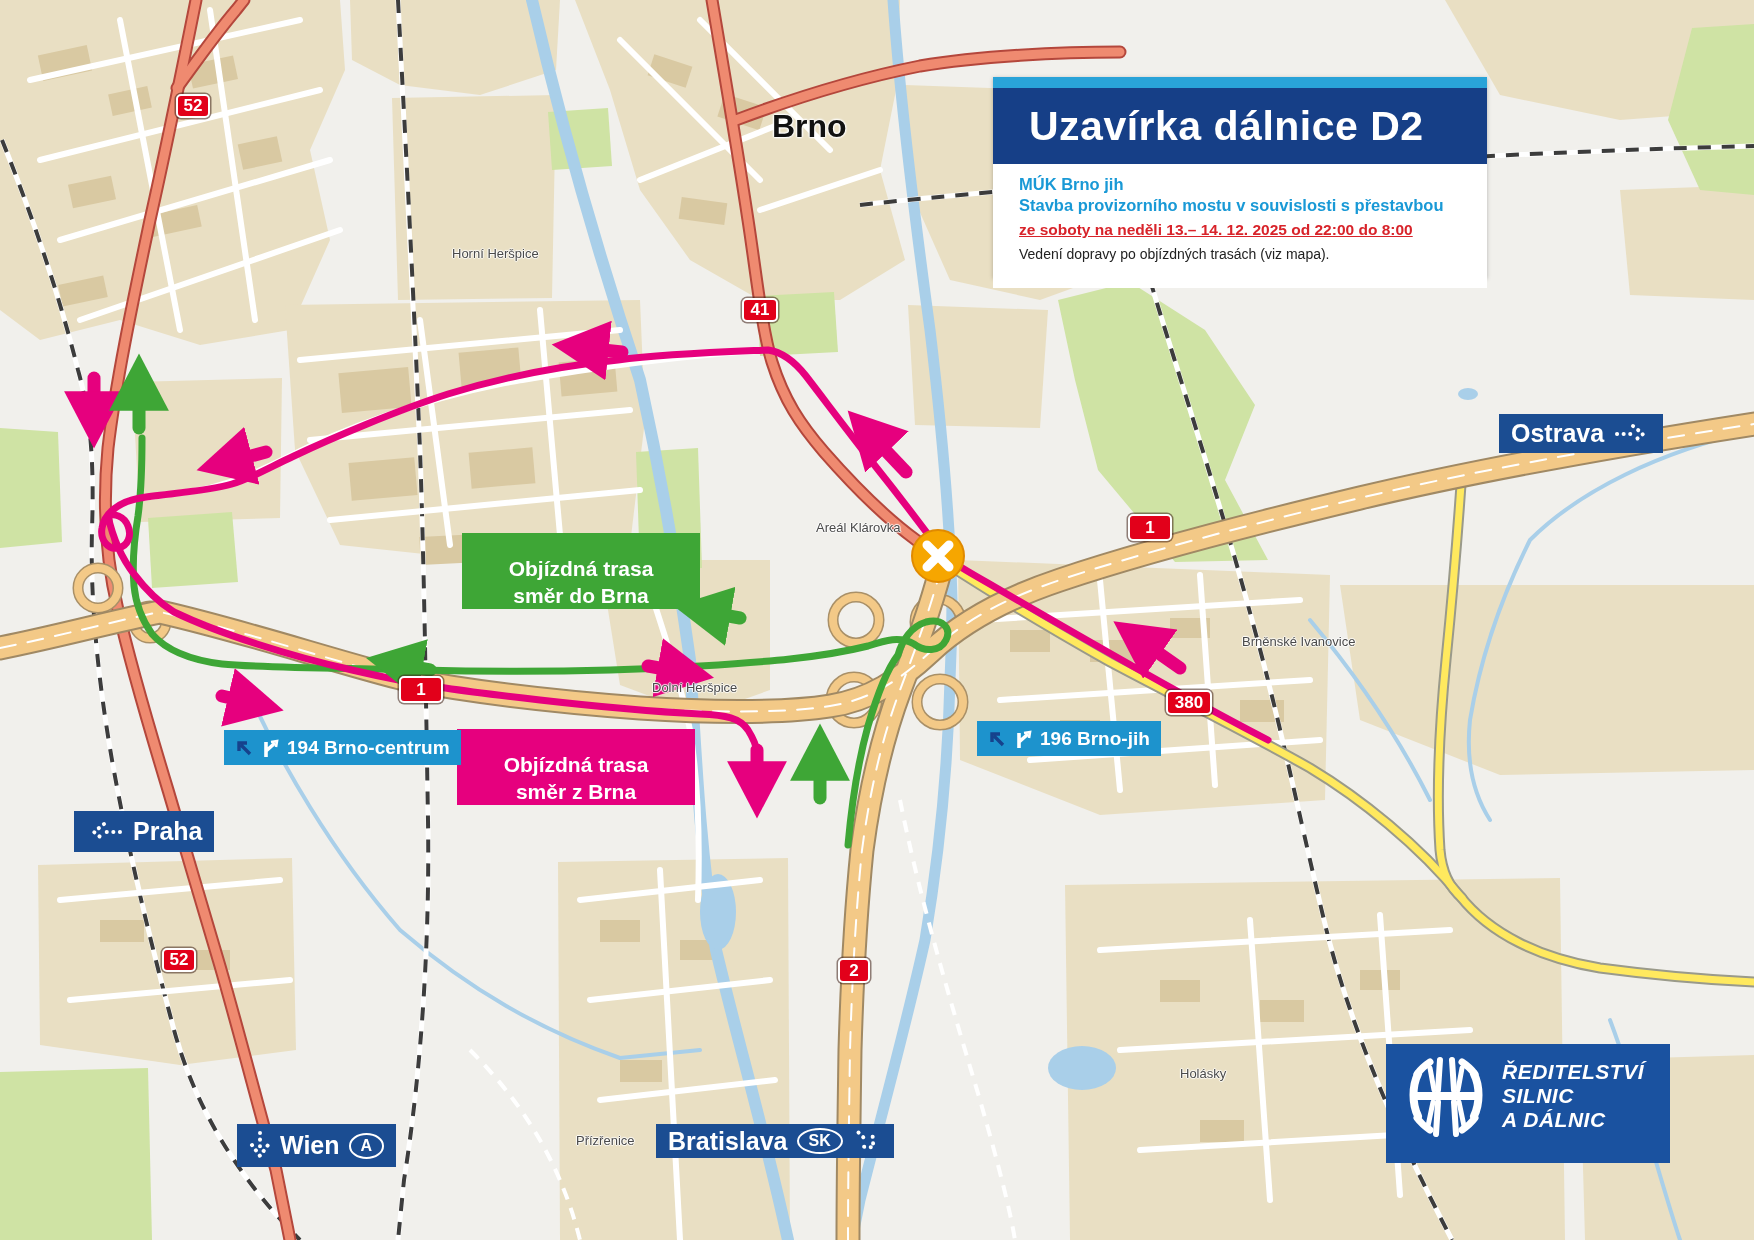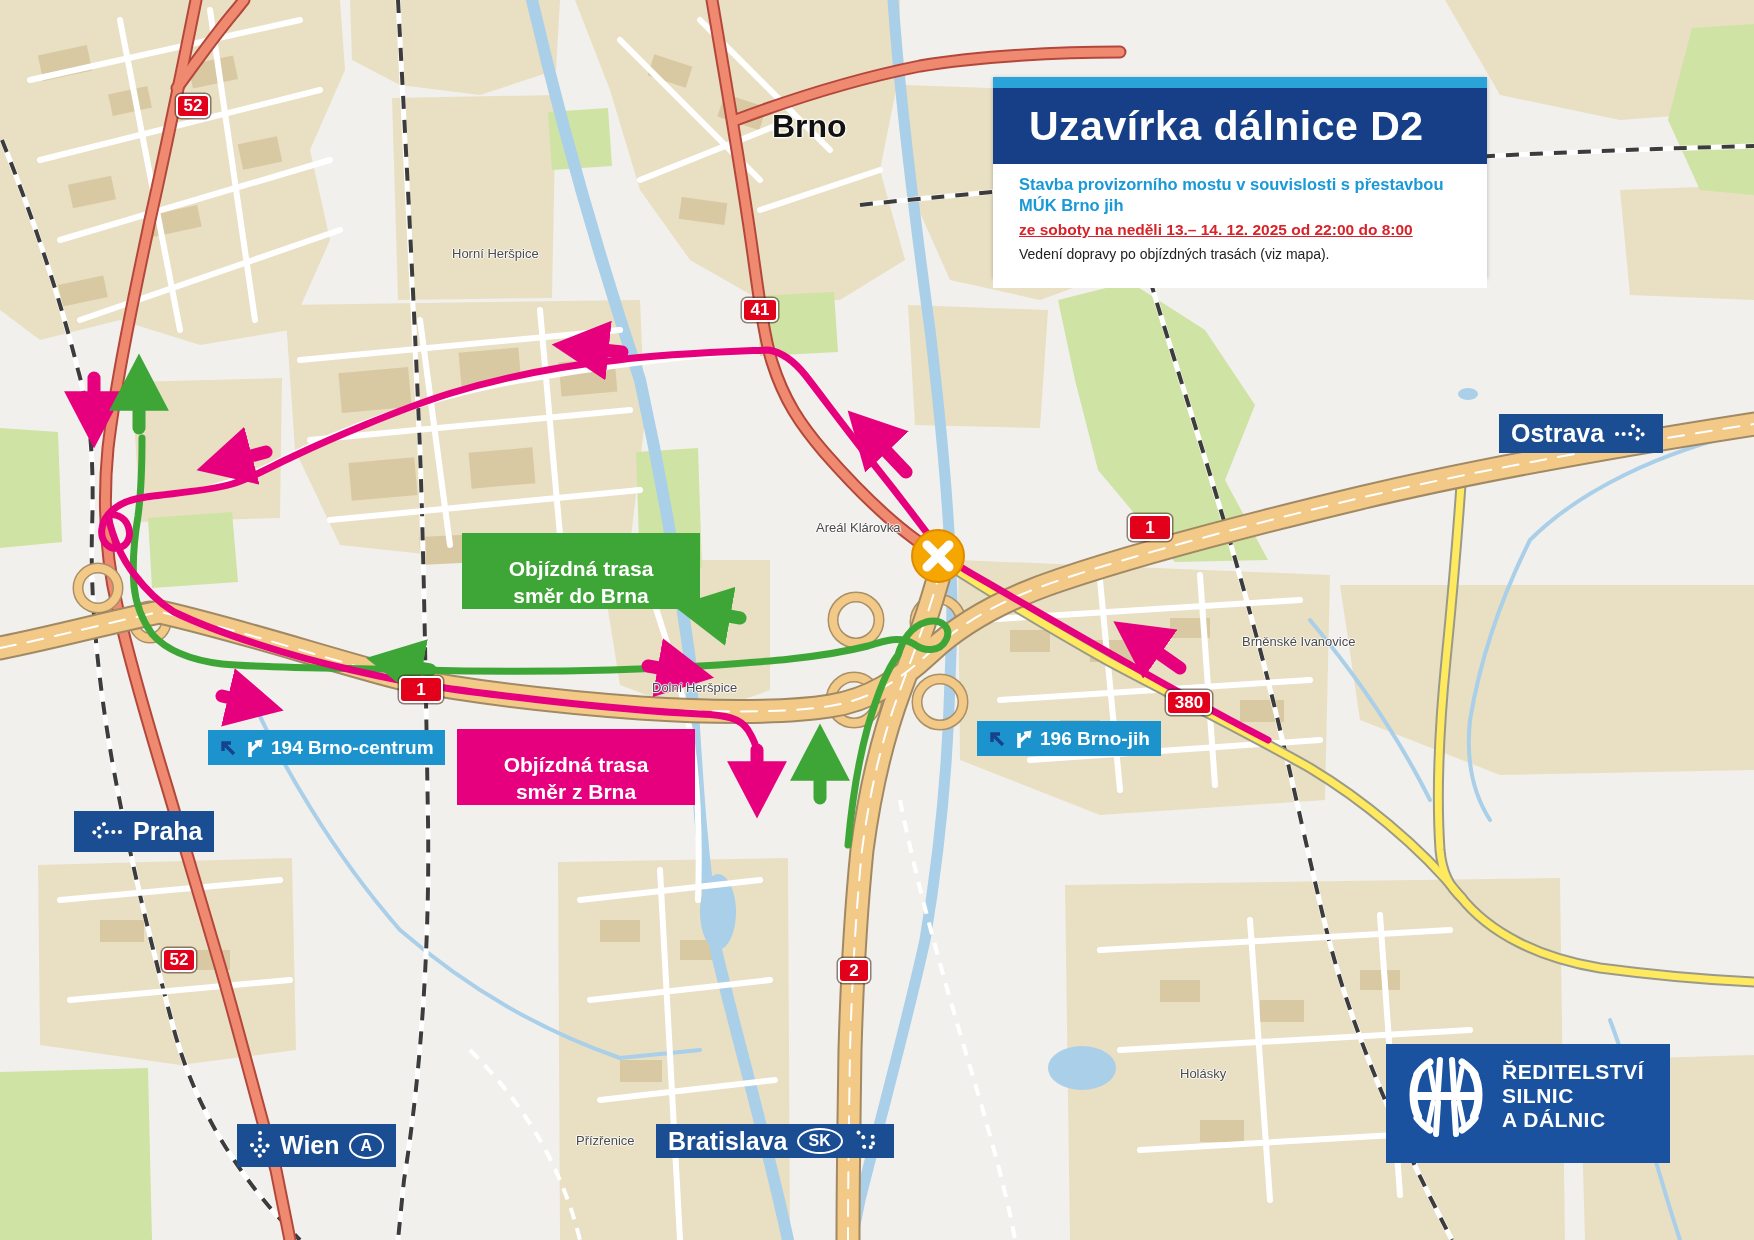--- a/index.html
+++ b/index.html
@@ -17,21 +17,21 @@
   .panel .date{color:#d8232a;font-weight:bold;font-size:15.5px;line-height:27px;text-decoration:underline;}
   .panel .note{color:#222;font-size:14px;line-height:23px;}
   
   .dbox{width:238px;height:76px;display:flex;flex-direction:column;align-items:center;justify-content:flex-end;
         color:#fff;font-weight:bold;font-size:21px;line-height:27px;text-align:center;}
   .dbox.green{left:462px;top:533px;background:#3EA636;}
   .dbox.pink{left:457px;top:729px;background:#E6007E;}
   
   .exit{height:35px;background:#1d93cd;color:#fff;display:flex;align-items:center;gap:7px;
         padding:0 11px;font-weight:bold;font-size:19px;white-space:nowrap;}
-  .exit194{left:208px;top:730px;}
+  .exit194{left:224px;top:730px;}
   .exit196{left:977px;top:721px;}
   
   .dir{background:#1B4D92;color:#fff;display:flex;align-items:center;gap:9px;padding:0 12px;
        font-weight:bold;white-space:nowrap;}
   .dir .txt{font-size:25px;}
   .oval{border:2px solid #fff;border-radius:50%;font-size:16px;font-weight:bold;
         padding:1px 10px;line-height:20px;}
   .ostrava{left:1499px;top:414px;height:39px;}
   .praha{left:74px;top:811px;height:41px;}
   .wien{left:237px;top:1124px;height:43px;}
@@ -40,21 +40,21 @@
   .badge{background:#e2001a;border:2px solid #fff;box-shadow:0 0 0 1.5px rgba(60,30,20,.55);
          border-radius:5px;color:#fff;font-weight:bold;display:flex;align-items:center;
          justify-content:center;font-size:17px;}
   
   .place{color:#4a4a4a;font-size:13px;white-space:nowrap;
          text-shadow:1px 0 1px #fff,-1px 0 1px #fff,0 1px 1px #fff,0 -1px 1px #fff;}
   .city{color:#111;font-size:32px;font-weight:bold;white-space:nowrap;
         text-shadow:1px 0 2px #fff,-1px 0 2px #fff,0 1px 2px #fff,0 -1px 2px #fff;}
   
   .logo{left:1386px;top:1044px;width:284px;height:119px;background:#1A52A0;display:flex;
-        align-items:center;gap:14px;padding:0 0 16px 18px;}
+        align-items:center;gap:14px;padding:0 0 16px 18px;font-style:italic;}
   .logo .ltxt{color:#fff;font-weight:bold;font-size:21px;line-height:24px;letter-spacing:.5px;}
 </style>
 </head>
 <body>
 
 <div class="stage">
 
 <svg class="mapart" width="1754" height="1240" viewBox="0 0 1754 1240">
   <defs>
     <marker id="ah-m" markerWidth="4.6" markerHeight="4.6" refX="1.9" refY="2.3" orient="auto">
@@ -293,22 +293,22 @@
     <path d="M927,545 L949,567 M927,567 L949,545" stroke="#ffffff" stroke-width="9" stroke-linecap="round"></path>
   </g>
 </svg>
 
 <div class="ov panel">
   <div class="strip"></div>
   <div class="head">
     <h1>Uzavírka dálnice D2</h1>
   </div>
   <div class="body">
+    <div class="sub">MÚK Brno jih</div>
     <div class="sub">Stavba provizorního mostu v souvislosti s přestavbou</div>
-    <div class="sub">MÚK Brno jih</div>
     <div class="date">ze soboty na neděli 13.– 14. 12. 2025 od 22:00 do 8:00</div>
     <div class="note">Vedení dopravy po objízdných trasách (viz mapa).</div>
   </div>
 </div>
 
 <div class="ov dbox green">
   <span>Objízdná trasa</span>
   <span>směr do Brna</span>
 </div>
 <div class="ov dbox pink">

